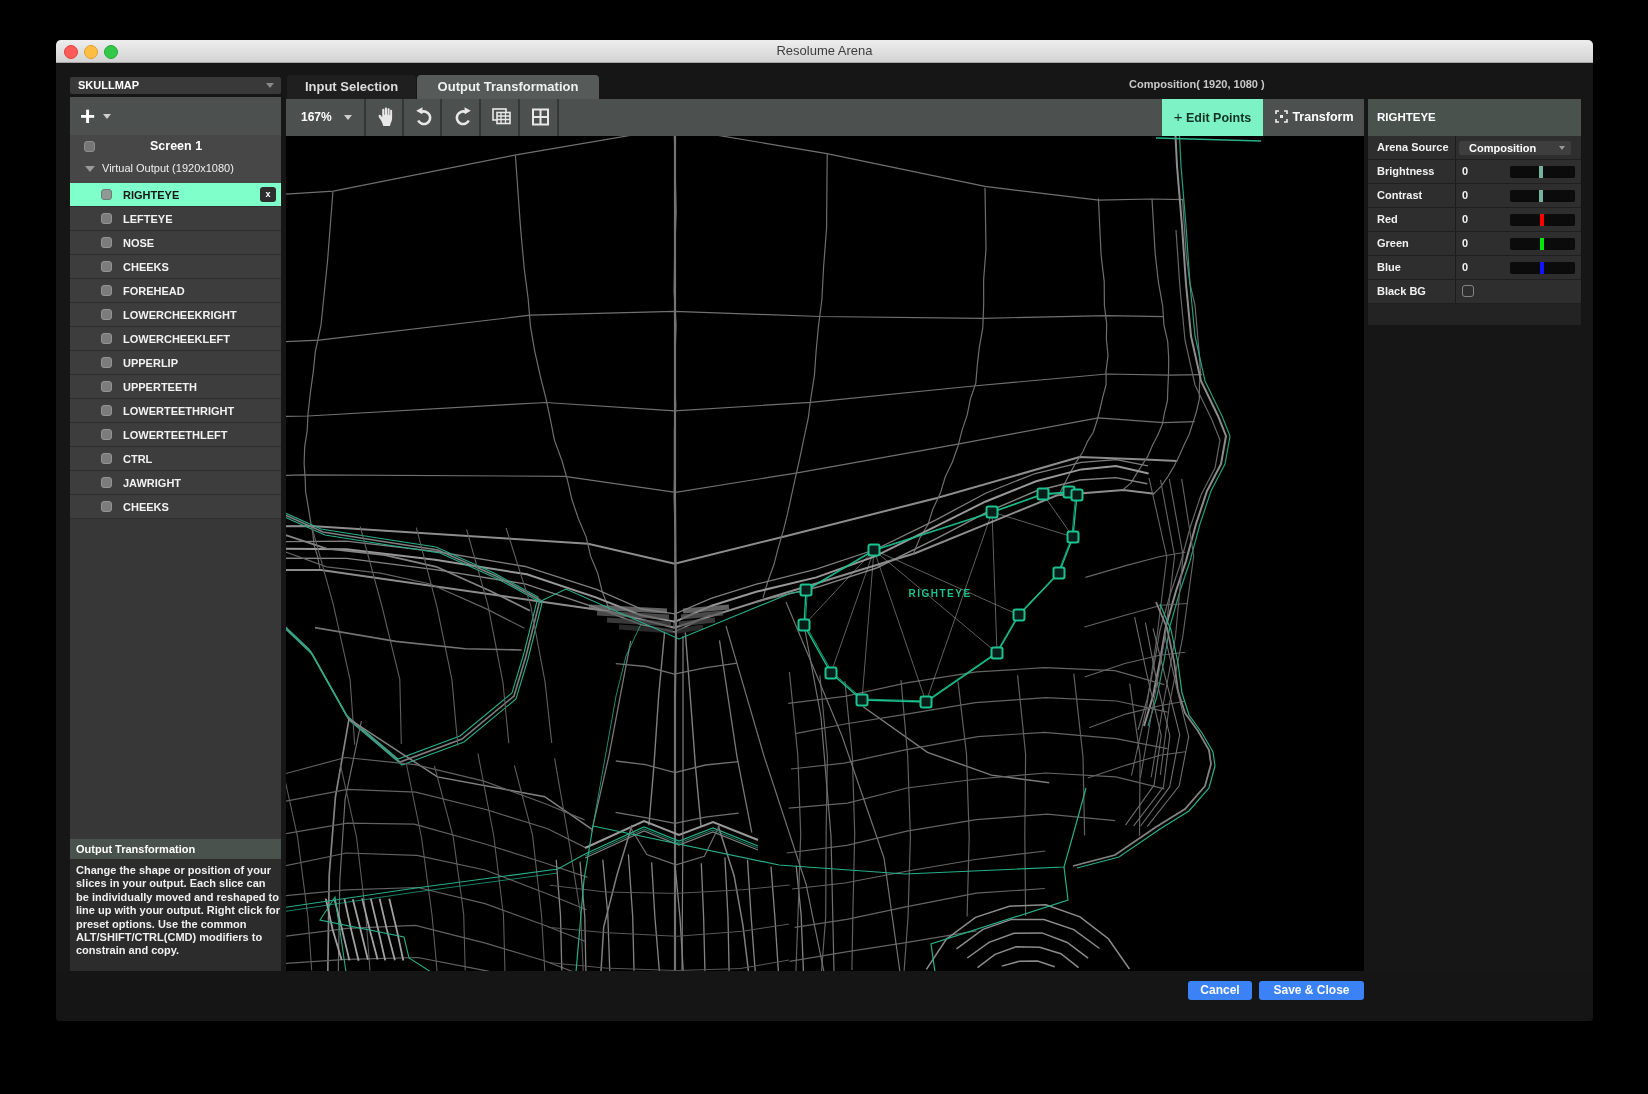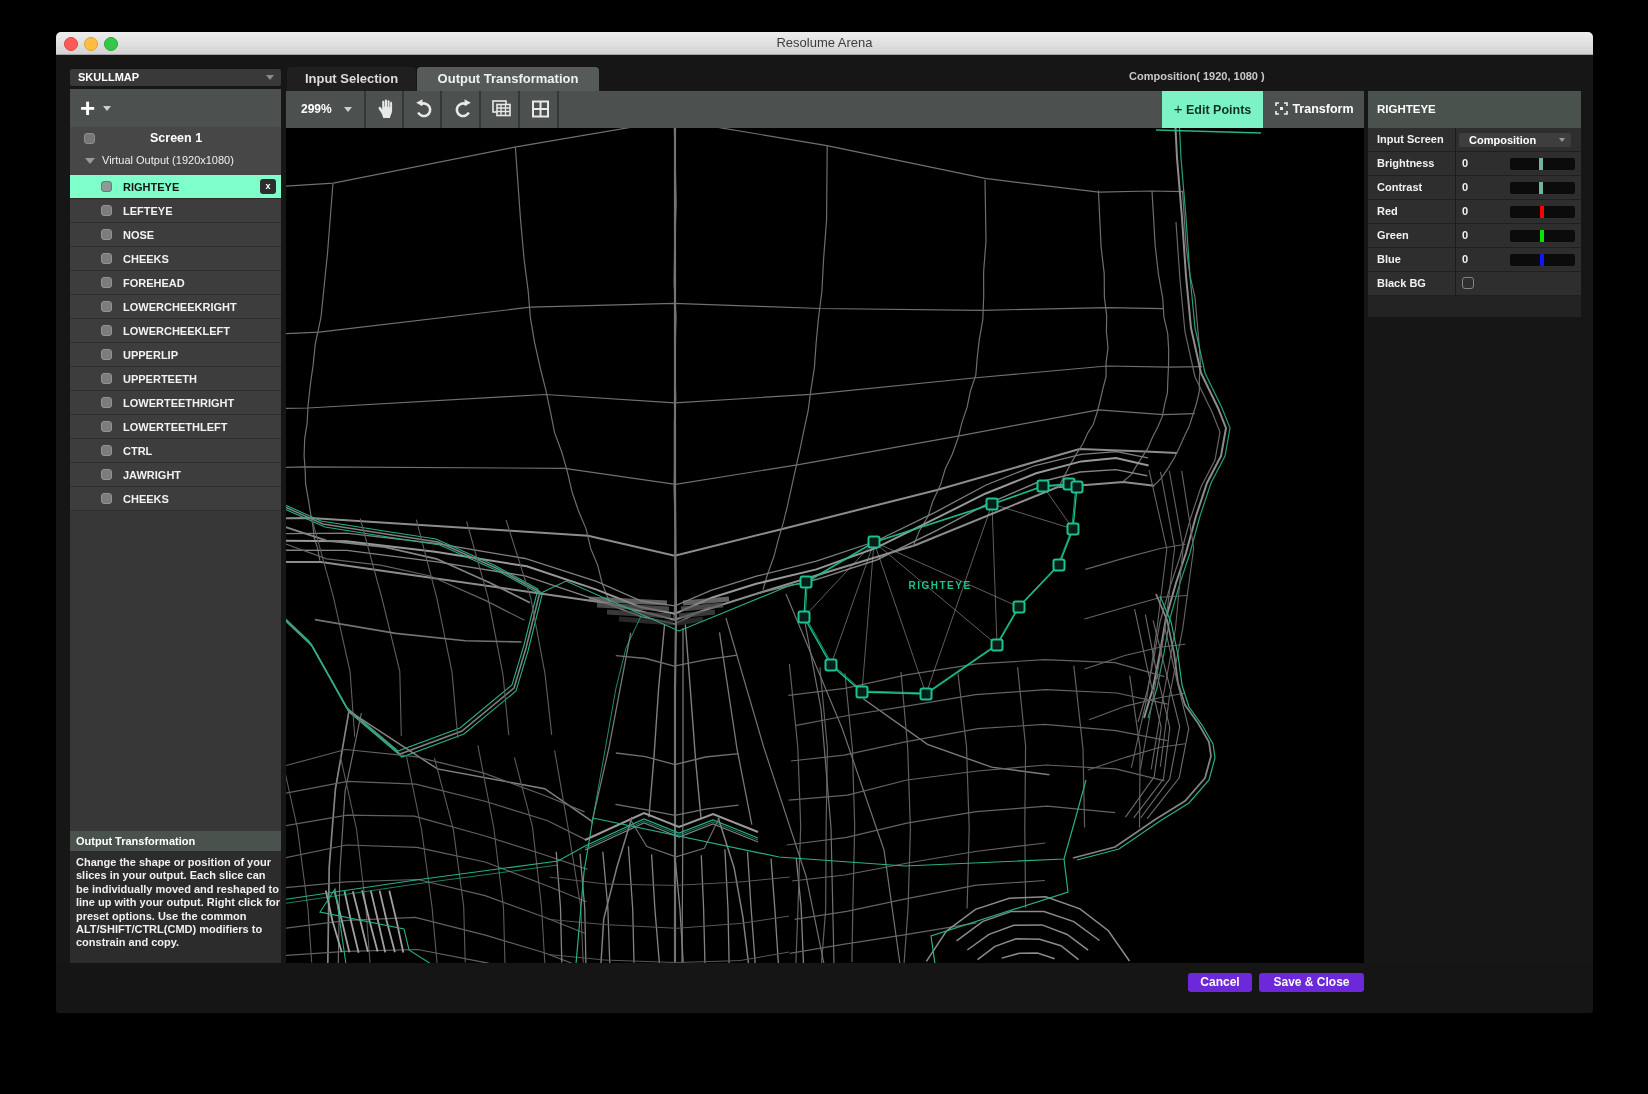--- a/index.html
+++ b/index.html
@@ -1,18 +1,18 @@
 <!DOCTYPE html>
 <html><head>
 <meta charset="utf-8">
 <style>
   html,body{margin:0;padding:0;background:#000;}
   body{width:1648px;height:1094px;position:relative;overflow:hidden;
        font-family:"Liberation Sans",sans-serif;-webkit-font-smoothing:antialiased;}
-  .win{position:absolute;left:56px;top:32px;width:1537px;height:981px;background:#161616;
+  .win{position:absolute;left:56px;top:40px;width:1537px;height:981px;background:#161616;
        border-radius:5px 5px 4px 4px;overflow:hidden;}
   .titlebar{position:absolute;left:0;top:0;width:100%;height:22px;
     background:linear-gradient(#eeeeee,#d3d3d3);border-bottom:1px solid #a6a6a6;}
   .title{position:absolute;left:0;top:0;width:100%;text-align:center;line-height:21px;
     font-size:13px;color:#3e3e3e;}
   .tl{position:absolute;top:5px;width:12px;height:12px;border-radius:50%;}
   .tl.r{left:8px;background:#fc5b57;border:0.5px solid #e2443f;}
   .tl.y{left:28px;background:#fdbe41;border:0.5px solid #e0a033;}
   .tl.g{left:48px;background:#34c84a;border:0.5px solid #2aa837;}
 
@@ -88,21 +88,21 @@
   .combo{position:absolute;left:91px;top:5px;width:112px;height:14px;background:#3e3e3e;border-radius:2px;
     color:#fff;font-size:11px;font-weight:bold;line-height:14px;padding-left:10px;box-sizing:border-box;}
   .combo .arr{position:absolute;right:6px;top:5px;width:0;height:0;border-left:3.5px solid transparent;
     border-right:3.5px solid transparent;border-top:4.5px solid #999;}
   .bbg{position:absolute;left:94px;top:5px;width:12px;height:12px;border:1.5px solid #848484;
     border-radius:3px;box-sizing:border-box;}
   .rpfill{position:relative;width:213px;height:21px;background:#232323;}
 
   
   .botbar{position:absolute;left:0;top:931px;width:1537px;height:50px;background:#151515;}
-  .btn{position:absolute;top:10px;height:19px;background:#6d28d9;border-radius:3px;color:#fafafa;
+  .btn{position:absolute;top:10px;height:19px;background:#3b82f6;border-radius:3px;color:#fafafa;
     font-size:12px;font-weight:bold;text-align:center;line-height:18px;}
   .cancel{left:1132px;width:64px;}
   .save{left:1203px;width:105px;}
 </style>
 </head>
 <body>
 <div class="win">
   <div class="titlebar">
       <div class="title">Resolume Arena</div>
     <div class="tl r"></div>
@@ -182,21 +182,21 @@
     <div class="row">
         <div class="cb"></div>
         <div class="lbl">CHEEKS</div>
       </div>
   </div>
   <div class="listfill"></div>
   <div class="infohead">Output Transformation</div>
   <div class="infobody">Change the shape or position of your slices in your output. Each slice can be individually moved and reshaped to line up with your output. Right click for preset options. Use the common ALT/SHIFT/CTRL(CMD) modifiers to constrain and copy.</div>
 
   <div class="toolbar">
-    <div class="tbtn zoom"><span>299%</span><div class="arr"></div></div>
+    <div class="tbtn zoom"><span>167%</span><div class="arr"></div></div>
     <div class="tbtn" style="left:82px;width:36px;">
       <svg width="36" height="36" viewBox="0 0 36 36">
           <path d="M13.1 21.5 c-1.6-2.2-3.3-4.4-2.1-5.4 c0.9-0.75 1.9 0.25 2.7 1.55 l0.5 0.8 V11 c0-1.55 2.1-1.55 2.1 0 v4.6 l0.55 0.05 V9.7 c0-1.6 2.15-1.6 2.15 0 v6 l0.55 0.05 V10.3 c0-1.55 2.05-1.55 2.05 0 v5.9 l0.55 0.05 v-4.3 c0-1.45 1.95-1.45 1.95 0.05 v7.3 c0 2.7-1.1 3.9-1.7 5.9 l-0.45 1.8 h-6.6 l-0.55-1.6 c-0.45-1.6-1.1-2.9-1.75-3.9z" fill="#e8e8e8"></path>
         </svg>
     </div>
     <div class="tbtn" style="left:120px;width:36px;">
       <svg width="36" height="36" viewBox="0 0 36 36">
           <path d="M14.8 13.2 A6.3 6.3 0 1 1 12.2 21.5" fill="none" stroke="#e8e8e8" stroke-width="2.6"></path>
           <polygon points="16.5,8.2 16.2,15.2 10.2,11.7" fill="#e8e8e8"></polygon>
         </svg>
@@ -412,21 +412,21 @@
             <rect x="512.5" y="483.5" width="11" height="11" rx="2"></rect>
           </g>
           <text x="654" y="461" font-family="Liberation Sans, sans-serif" font-size="10" font-weight="bold" letter-spacing="1.5" fill="#1fd49e" text-anchor="middle">RIGHTEYE</text>
         </g>
       </svg>
     </div>
 
   <div class="rpanel">
     <div class="rphead">RIGHTEYE</div>
     <div class="prow">
-        <div class="plbl">Input Screen</div>
+        <div class="plbl">Arena Source</div>
         <div class="sep"></div>
       <div class="combo">Composition<div class="arr"></div></div>
       </div>
     <div class="prow">
         <div class="plbl">Brightness</div>
         <div class="sep"></div>
         <div class="zero">0</div>
       <div class="slider">
           <div class="mark" style="left:29px;background:#74b2a2;"></div>
         </div>

